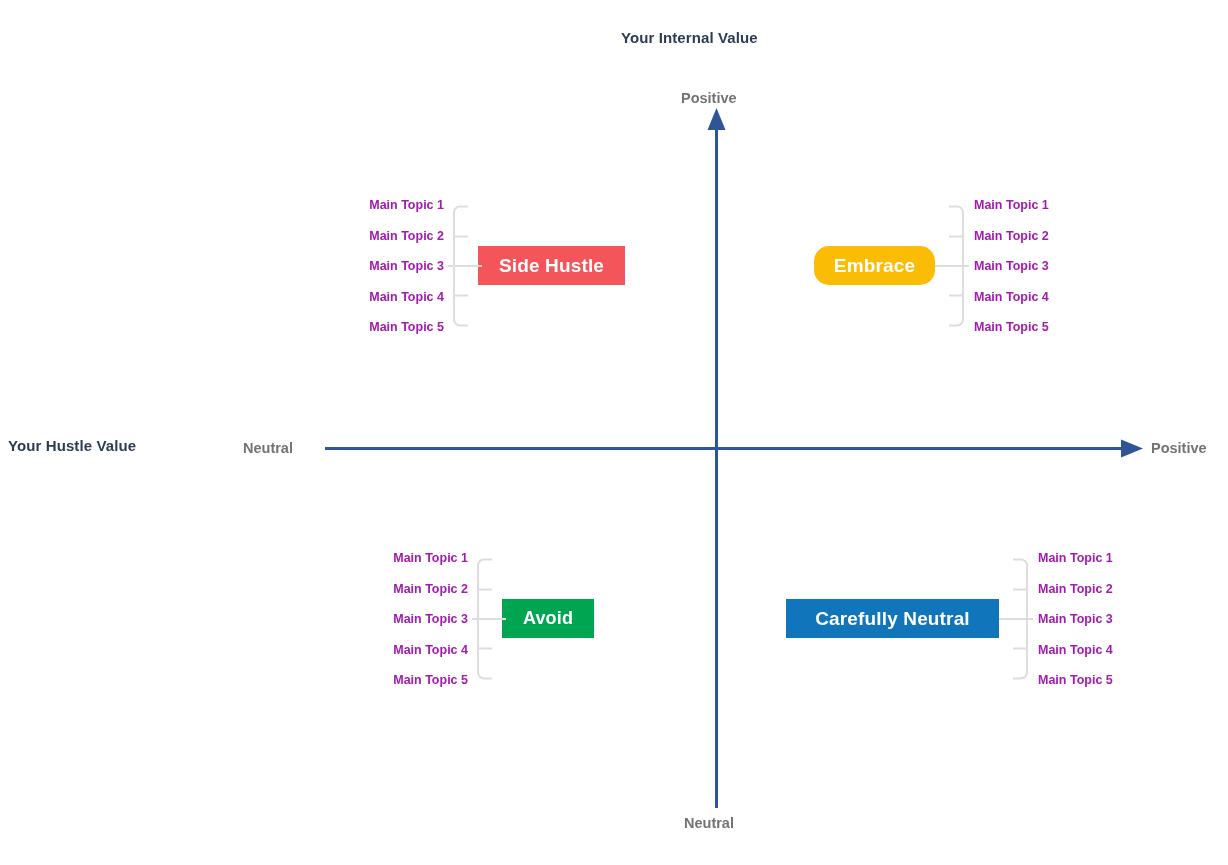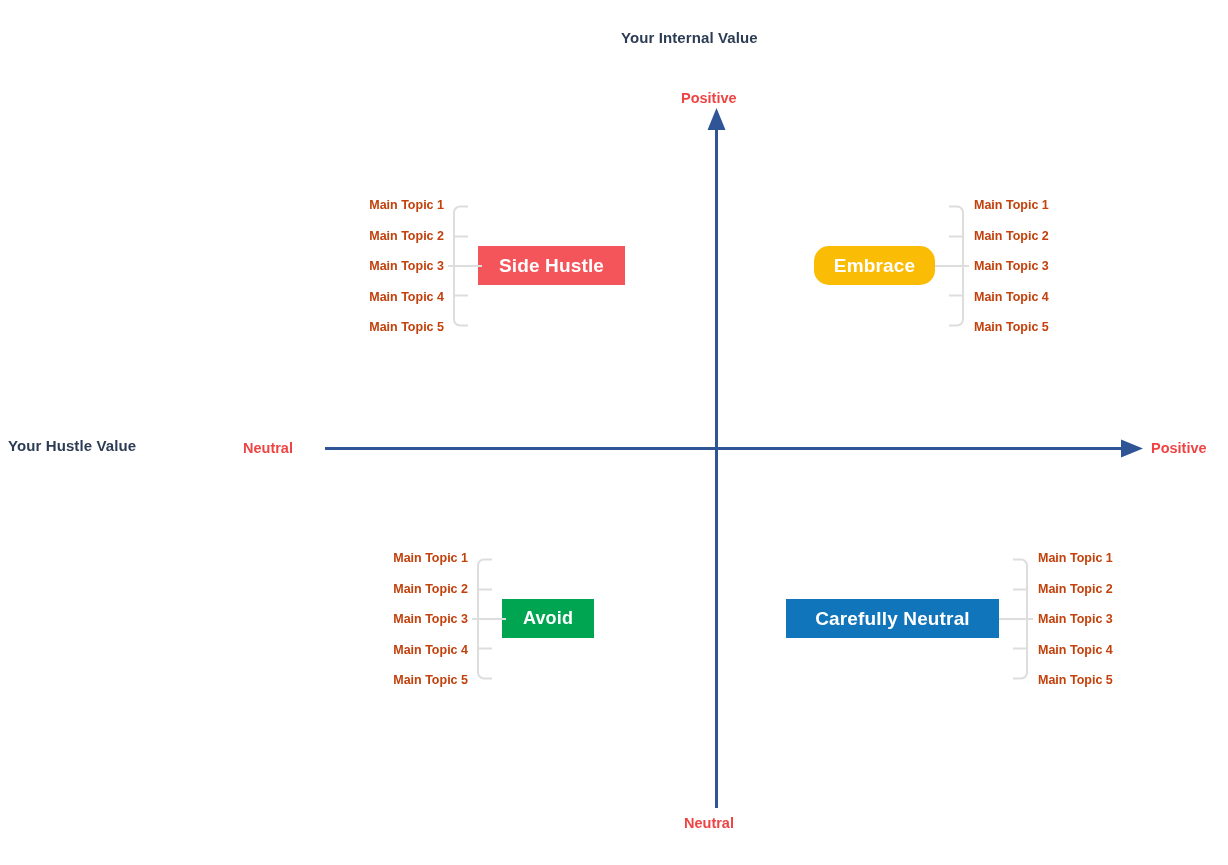--- a/index.html
+++ b/index.html
@@ -12,36 +12,36 @@
 
   
   .axes{position:absolute;left:0;top:0;width:1228px;height:865px;}
 
   
   .ttl{
     position:absolute;font-size:15px;font-weight:bold;color:#2d3c55;
     letter-spacing:.1px;white-space:nowrap;
   }
   .axis-label{
-    position:absolute;font-size:14.5px;font-weight:bold;color:#ef4444;
+    position:absolute;font-size:14.5px;font-weight:bold;color:#737373;
     white-space:nowrap;
   }
 
   
   .quad{position:absolute;}
 
   .node{
     position:absolute;display:flex;align-items:center;justify-content:center;
     color:#ffffff;font-weight:bold;white-space:nowrap;
     font-size:19px;letter-spacing:.15px;
   }
   .node.sm{font-size:18px;}
 
   .topic{
-    position:absolute;font-size:12.5px;font-weight:bold;color:#c2410c;
+    position:absolute;font-size:12.5px;font-weight:bold;color:#a21caf;
     white-space:nowrap;line-height:1;
   }
   .topic.r{text-align:left;}
   .topic.l{text-align:right;}
 
   .bracket{position:absolute;}
 </style>
 </head>
 <body>
 

